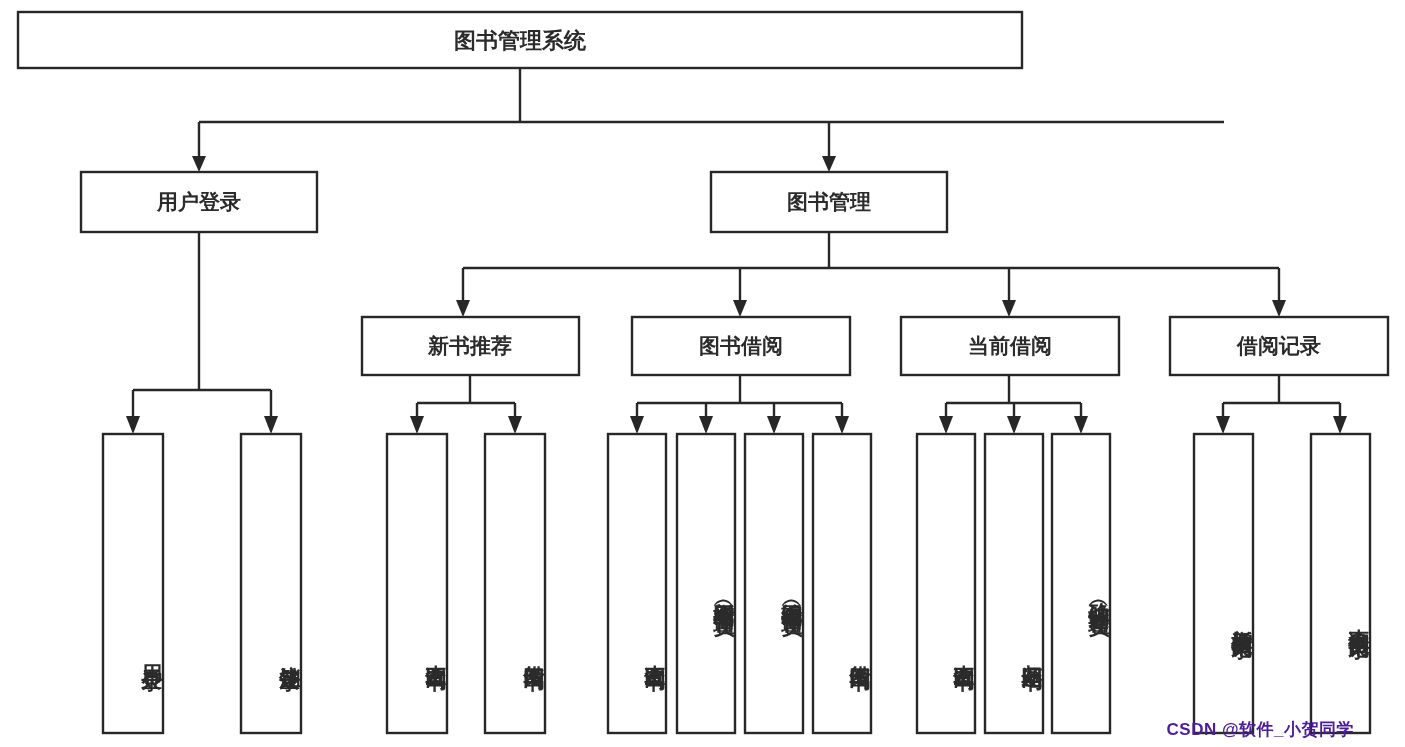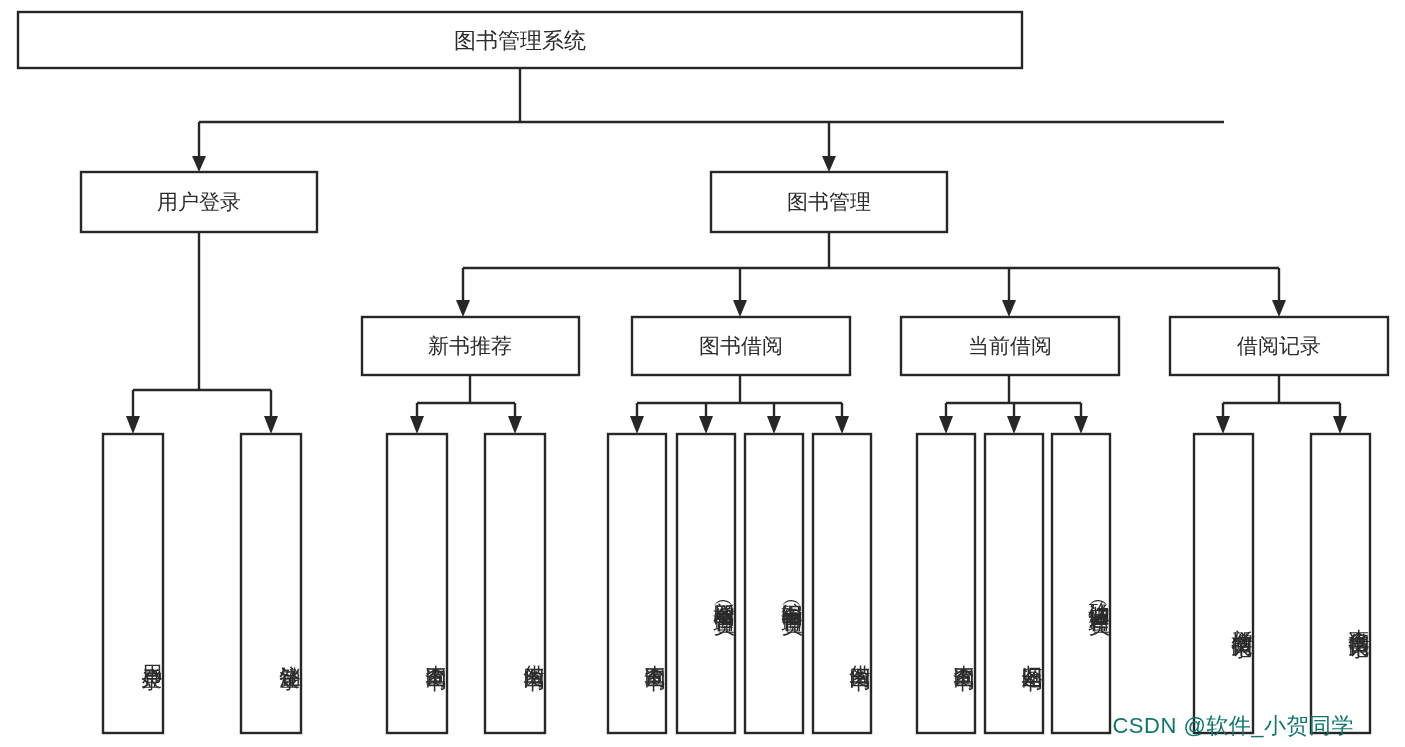--- a/index.html
+++ b/index.html
@@ -11,20 +11,21 @@
     width: 1405px;
     height: 747px;
     font-family: "Liberation Sans", "DejaVu Sans", sans-serif;
     overflow: hidden;
   }
   #diagram-root {
     position: relative;
     width: 1362px;
     height: 747px;
     background: #ffffff;
+    font-weight: bold;
   }
   svg#tree-svg {
     position: absolute;
     left: 0;
     top: 0;
     width: 1405px;
     height: 747px;
   }
   .node-box {
     fill: #ffffff;
@@ -69,22 +70,22 @@
     align-items: flex-start;
     justify-content: center;
     white-space: nowrap;
     pointer-events: none;
   }
   .watermark {
     position: absolute;
     right: 8px;
     bottom: 6px;
     font-family: "Liberation Sans", "DejaVu Sans", sans-serif;
-    font-size: 22px;
-    color: #0f766e;
+    font-size: 17px;
+    color: #4c1d95;
     white-space: nowrap;
     letter-spacing: 0.5px;
     margin-top: 44px;
   }
 </style>
 </head>
 <body>
 
 <div id="diagram-root">
 

